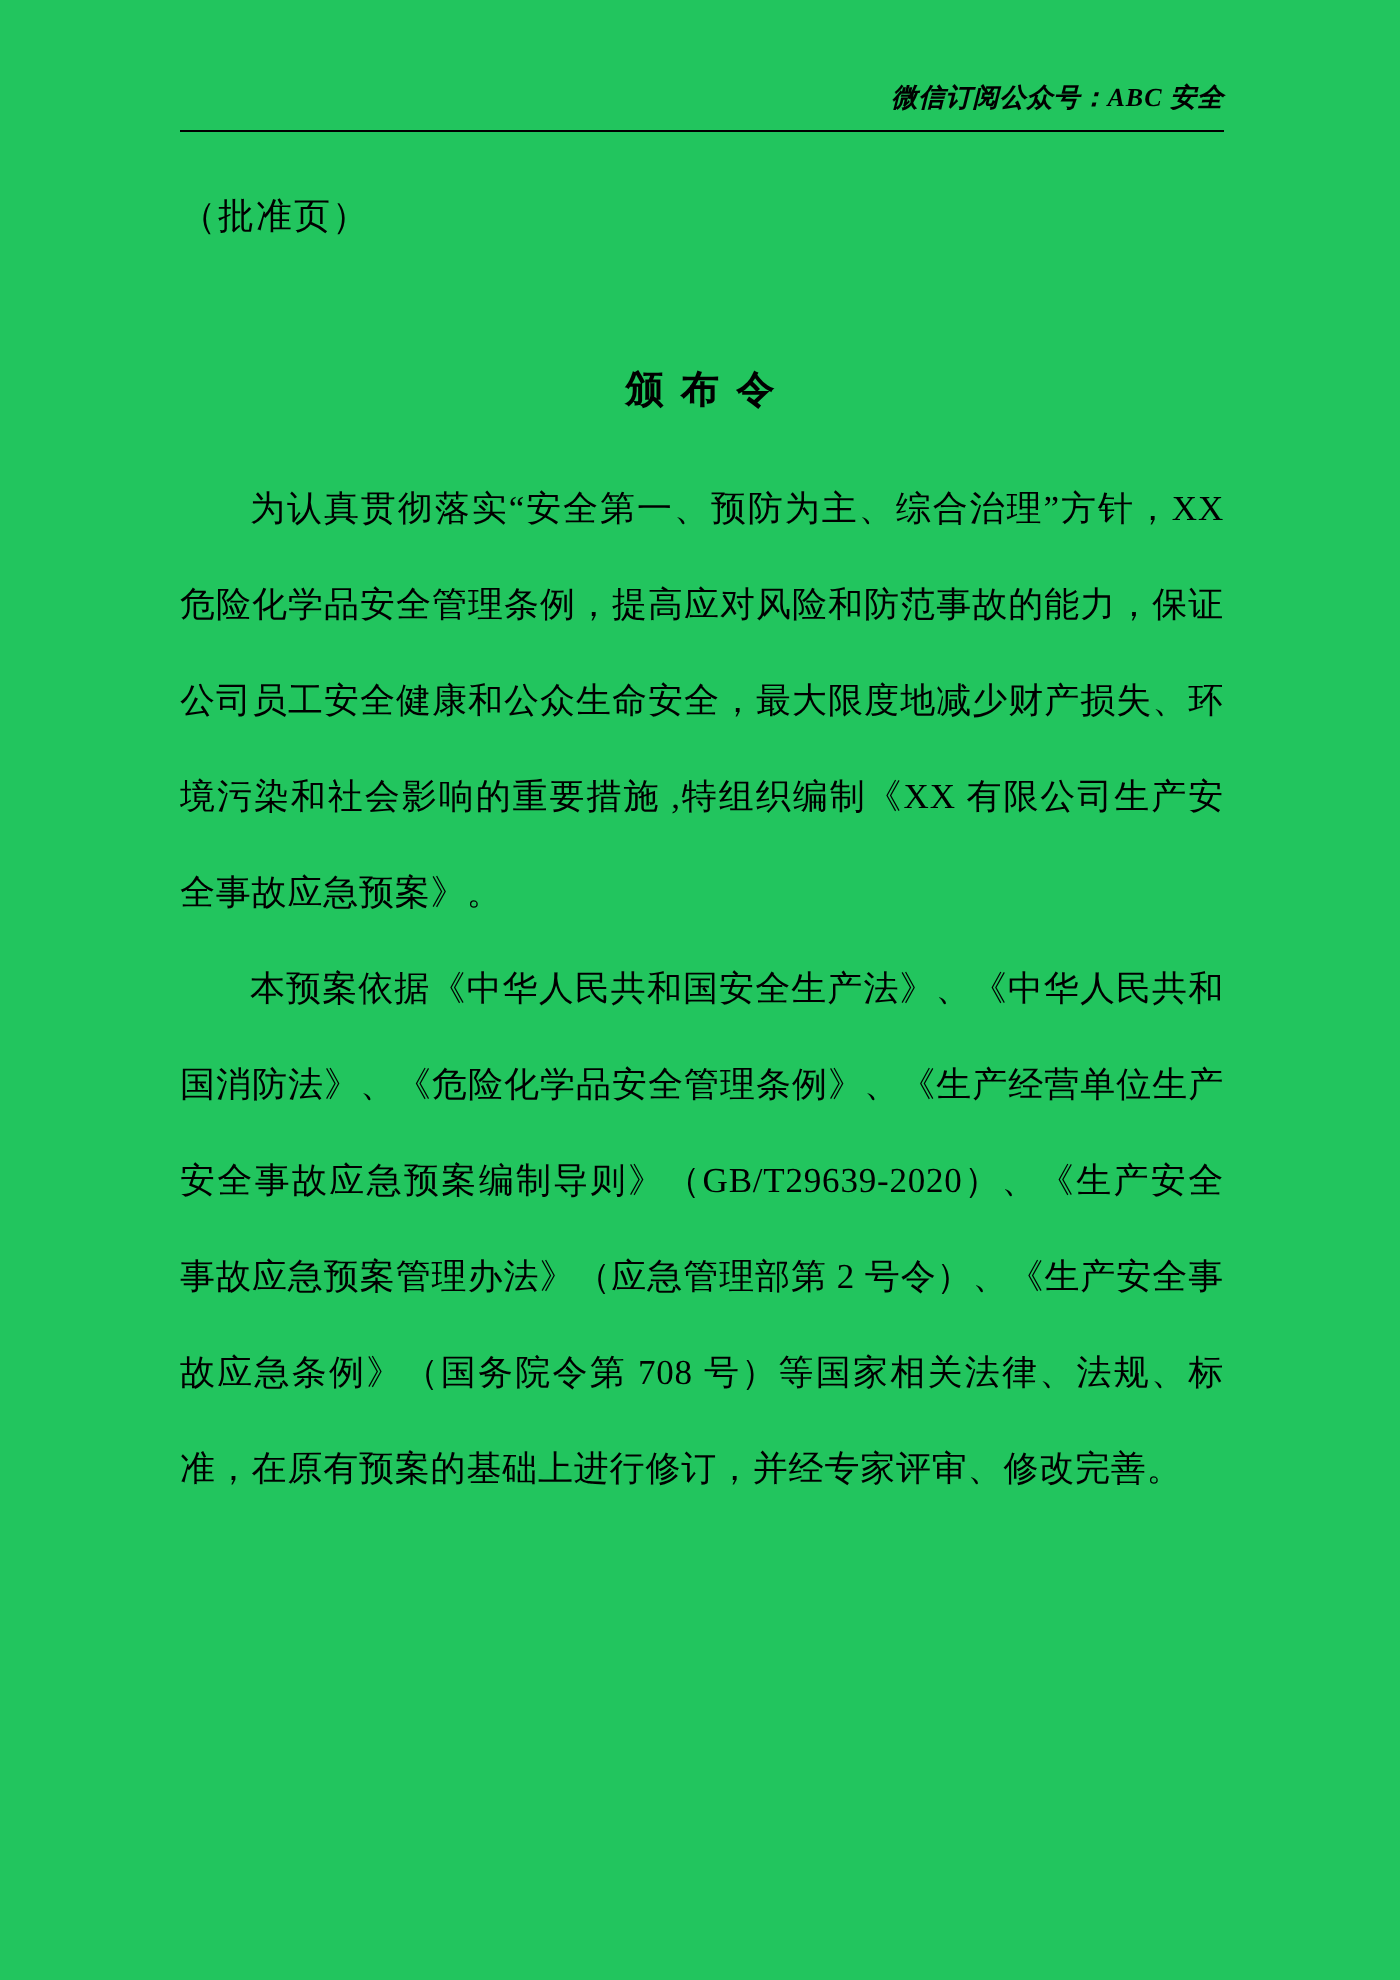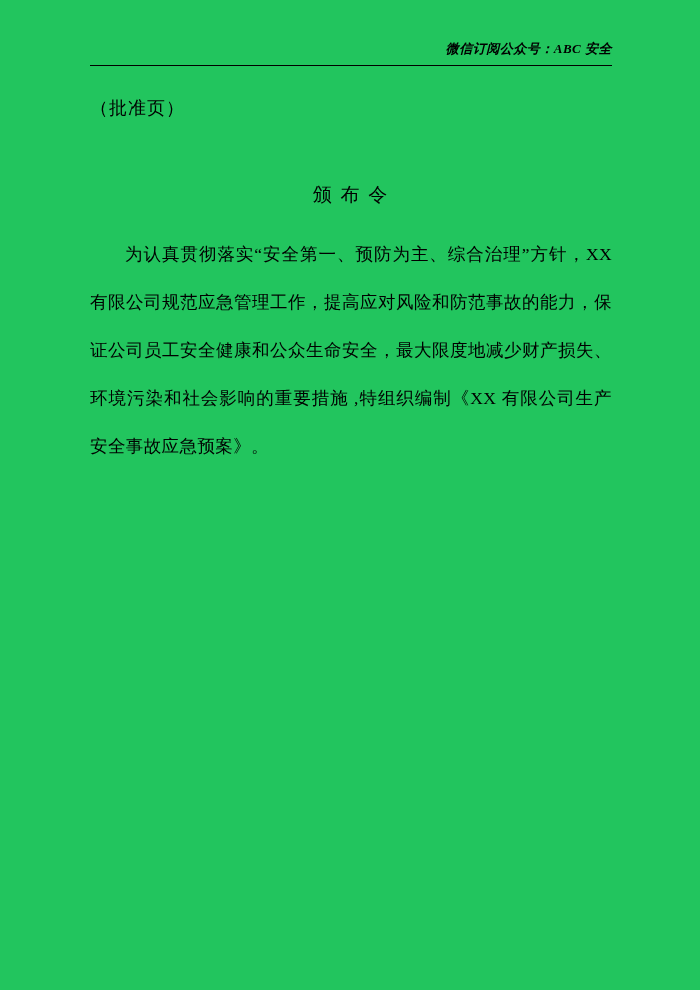--- a/index.html
+++ b/index.html
@@ -39,21 +39,21 @@
   }
   .approval-label {
     margin-top: 30px;
     font-weight: normal;
     font-size: 18px;
     letter-spacing: 1px;
   }
   .doc-title {
     margin: 62px 0 0 0;
     text-align: center;
-    font-weight: normal;
+    font-weight: bold;
     font-size: 19px;
     letter-spacing: 2px;
   }
   .body-text {
     margin-top: 22px;
     font-size: 17.5px;
     line-height: 48px;
     text-align: justify;
     letter-spacing: 0.4px;
   }
@@ -70,16 +70,17 @@
   <div class="header-block">
     <div class="header-text">微信订阅公众号：ABC 安全</div>
     <hr class="header-rule">
   </div>
 
   <div class="approval-label">（批准页）</div>
 
   <h1 class="doc-title">颁 布 令</h1>
 
   <div class="body-text">
-    <p>为认真贯彻落实“安全第一、预防为主、综合治理”方针，XX 有限公司规范应急管理工作，提高应对风险和防范事故的能力，保证公司员工安全健康和公众生命安全，最大限度地减少财产损失、环境污染和社会影响的重要措施 ,特组织编制《XX 有限公司生产安全事故应急预案》。</p>
+    <p>为认真贯彻落实“安全第一、预防为主、综合治理”方针，XX 危险化学品安全管理条例，提高应对风险和防范事故的能力，保证公司员工安全健康和公众生命安全，最大限度地减少财产损失、环境污染和社会影响的重要措施 ,特组织编制《XX 有限公司生产安全事故应急预案》。</p>
+    <p>本预案依据《中华人民共和国安全生产法》、《中华人民共和国消防法》、《危险化学品安全管理条例》、《生产经营单位生产安全事故应急预案编制导则》（GB/T29639-2020）、《生产安全事故应急预案管理办法》（应急管理部第 2 号令）、《生产安全事故应急条例》（国务院令第 708 号）等国家相关法律、法规、标准，在原有预案的基础上进行修订，并经专家评审、修改完善。</p>
   </div>
 
 </div>
 
 </body></html>

